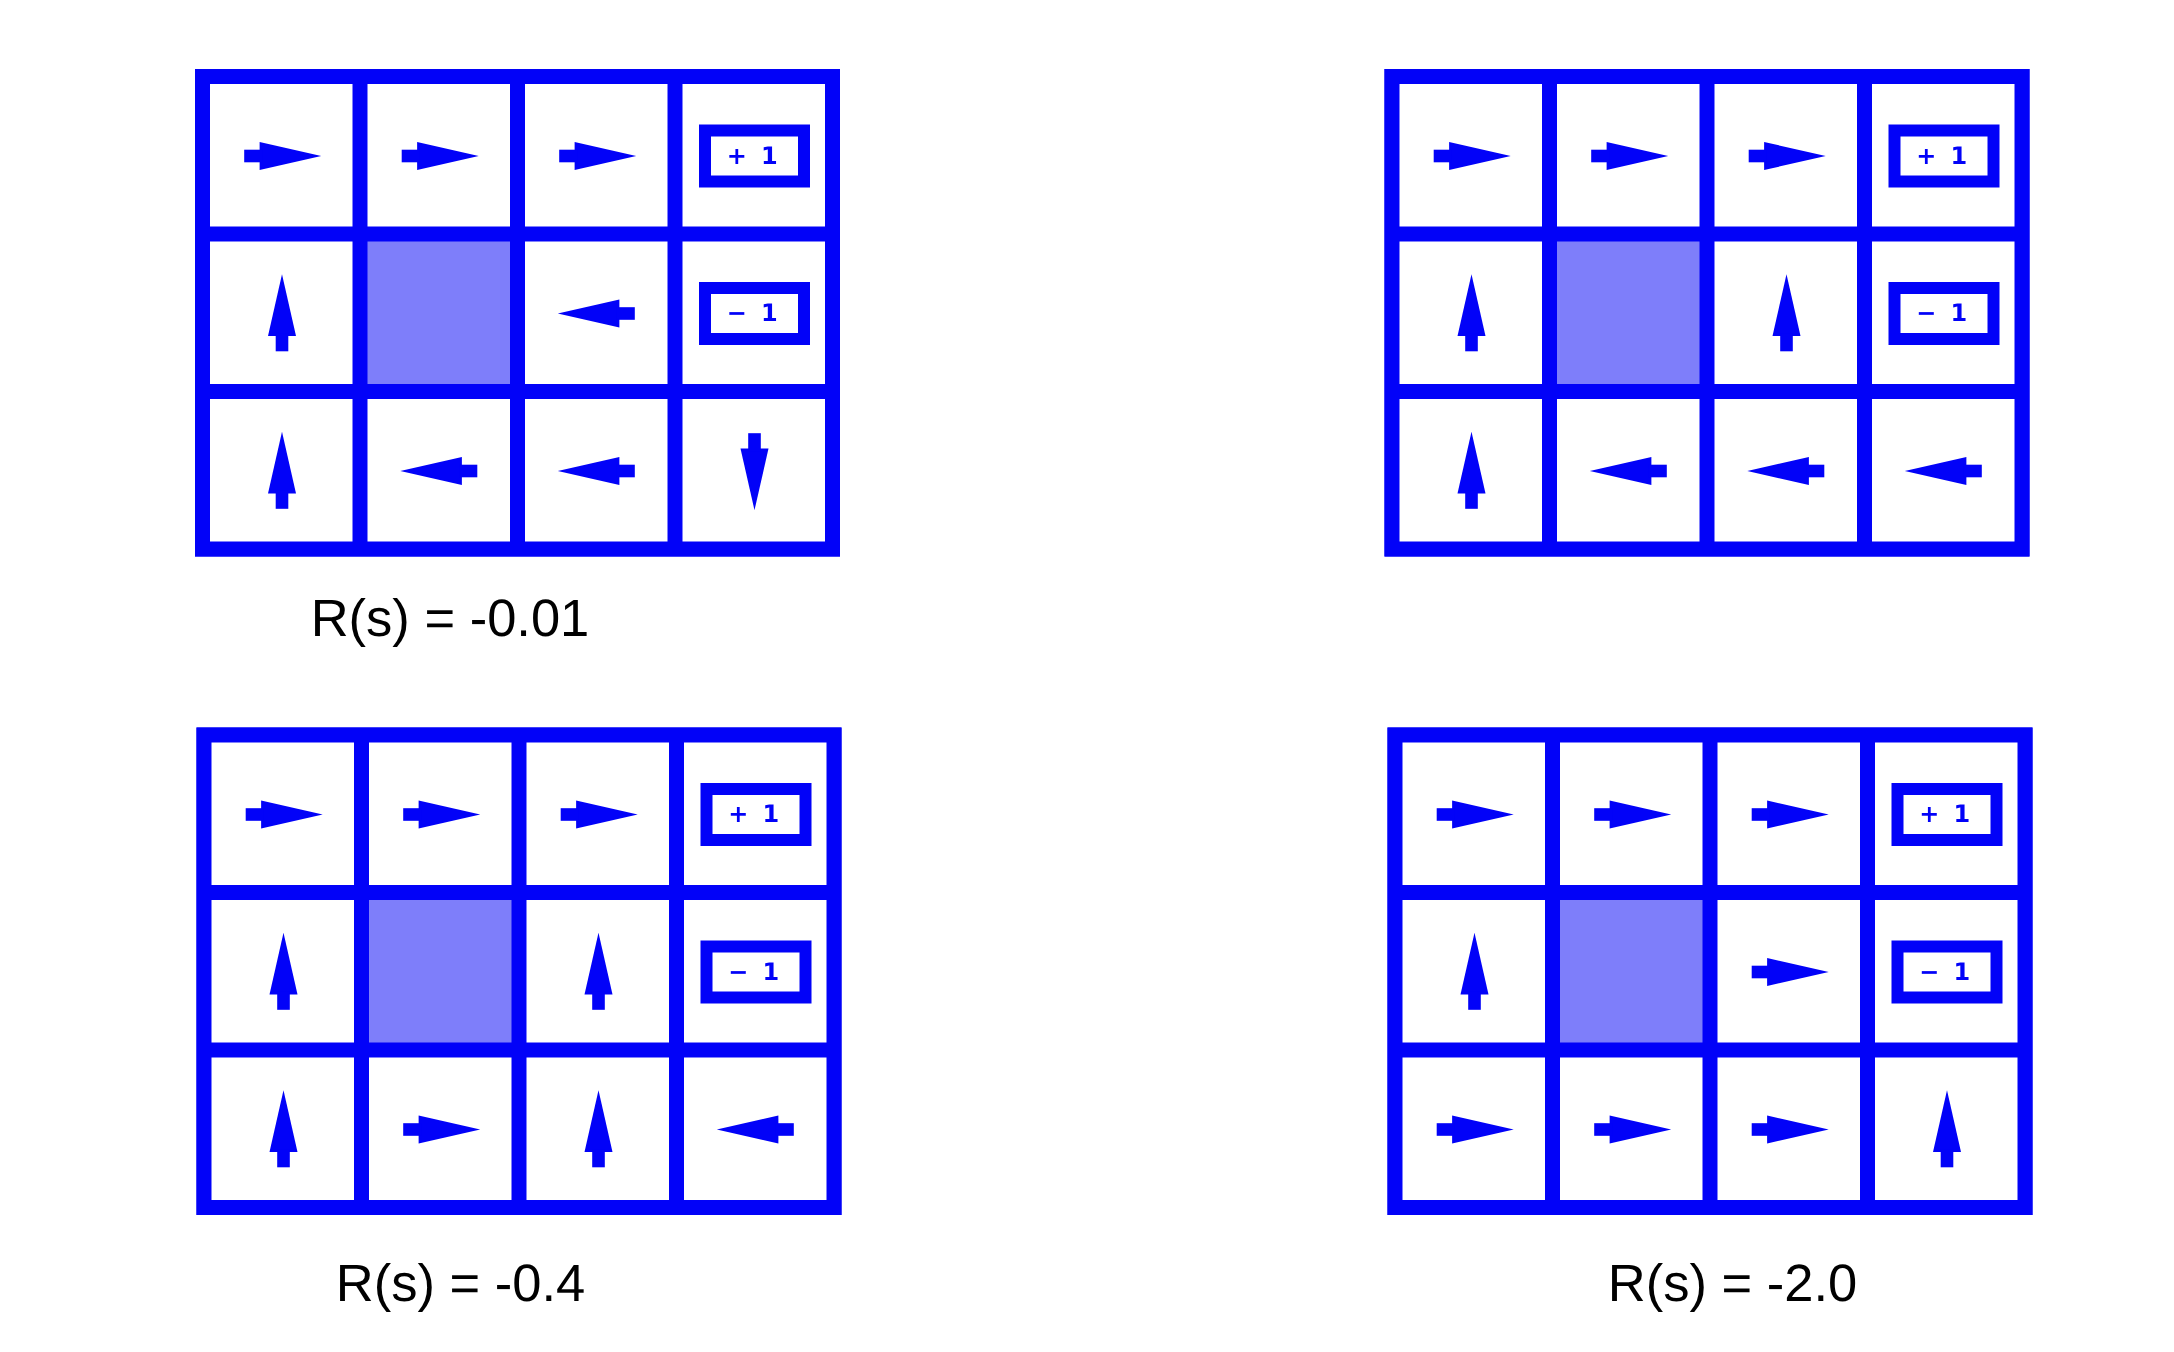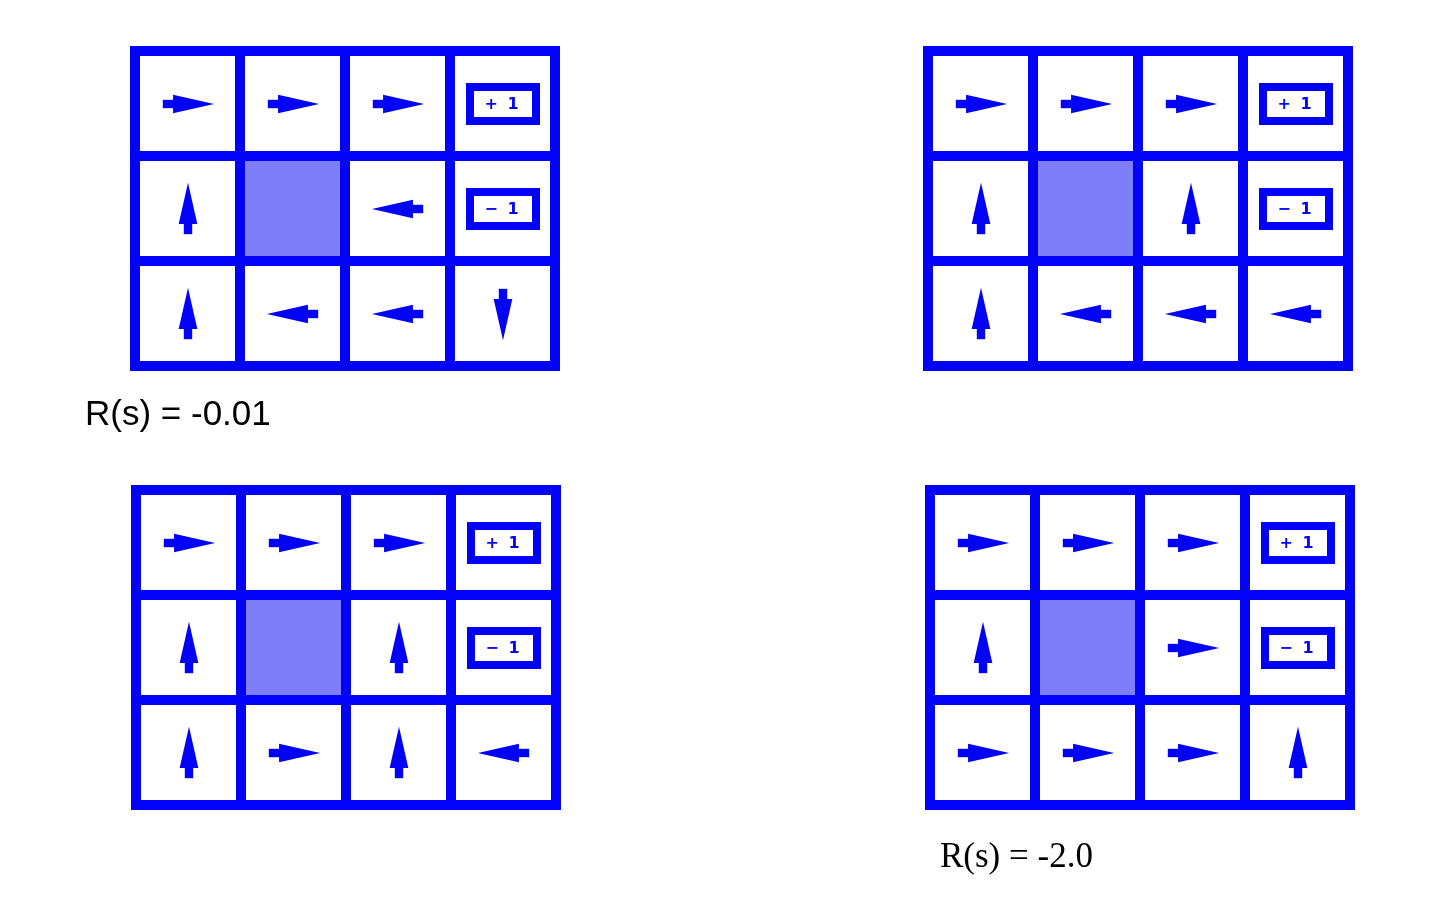--- a/index.html
+++ b/index.html
@@ -58,29 +58,29 @@
     font-size: 16px;
     letter-spacing: 2px;
     display: flex;
     align-items: center;
     justify-content: center;
     line-height: 1;
   }
   .caption {
     position: absolute;
     width: 430px;
-    text-align: left;
+    text-align: center;
     font-size: 35px;
     color: var(--caption);
     white-space: nowrap;
   }
   .caption-1 { left: 85px;  top: 393px; }
   .caption-2 { left: 952px; top: 393px; }
   .caption-3 { left: 92px;  top: 836px; }
-  .caption-4 { left: 940px; top: 836px; font-family: Liberation Serif, serif; }
+  .caption-4 { left: 940px; top: 836px; }
 </style>
 </head>
 <body>
 
 <div class="page">
   <div class="grid grid-1">
       <div class="cell">
         <svg viewBox="0 0 30 60" class="arrow right">
           <polygon points="15,2 5,46 25,46" fill="currentColor"></polygon>
           <rect x="10.5" y="44" width="9" height="13" fill="currentColor"></rect>
@@ -326,14 +326,15 @@
       </div>
       <div class="cell">
         <svg viewBox="0 0 30 60" class="arrow up">
           <polygon points="15,2 5,46 25,46" fill="currentColor"></polygon>
           <rect x="10.5" y="44" width="9" height="13" fill="currentColor"></rect>
         </svg>
       </div>
     </div>
 
   <div class="caption caption-1">R(s) = -0.01</div>
+  <div class="caption caption-3">R(s) = -0.4</div>
   <div class="caption caption-4">R(s) = -2.0</div>
 </div>
 
 </body></html>

